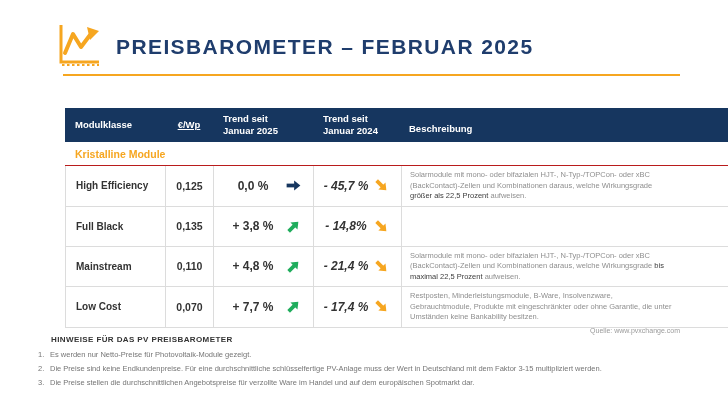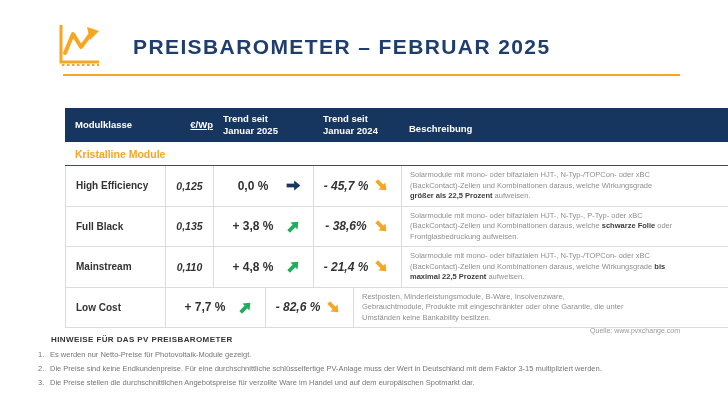--- a/index.html
+++ b/index.html
@@ -3,57 +3,57 @@
 <meta charset="utf-8">
 <style>
   html,body{margin:0;padding:0;background:#fff;}
   .page{
     position:relative;width:728px;height:410px;background:#ffffff;
     font-family:"Liberation Sans","DejaVu Sans",sans-serif;overflow:hidden;
   }
   *{box-sizing:border-box;}
 
   
-  .brand{position:absolute;left:57px;top:22px;display:flex;align-items:center;gap:32px;}
+  .brand{position:absolute;left:57px;top:22px;display:flex;align-items:center;gap:15px;}
   .logo{width:44px;height:46px;}
   .title{font-size:21px;font-weight:700;color:#1f3d6d;letter-spacing:1.4px;}
   .rule{position:absolute;left:63px;top:74px;width:617px;height:2px;background:#f6a620;}
 
   
   .table{position:absolute;left:65px;top:108px;width:727px;}
   .thead{display:flex;background:#16365f;color:#fff;height:34px;align-items:center;
          font-weight:700;font-size:9.5px;line-height:1.3;}
   .thead .hc{white-space:pre-line;}
   .col1{width:100px;}.col2{width:48px;}.col3{width:100px;}.col4{width:88px;}.col5{width:279px;}
   .thead .col1{padding-left:10px;}
-  .thead .col2{text-align:right;text-decoration:underline;}
+  .thead .col2{text-align:center;text-decoration:underline;}
   .thead .col3,.thead .col4{padding-left:10px;}
   .thead .col5{padding-left:8px;margin-top:9px;}
 
   .section{display:flex;align-items:center;height:24px;padding-left:10px;
            color:#f6a620;font-weight:700;font-size:10.5px;border-bottom:1px solid #b91c1c;}
 
   .tbody{border-left:1px solid #dcdcdc;border-right:1px solid #dcdcdc;}
   .trow{display:flex;border-bottom:1px solid #dcdcdc;min-height:40px;}
   .c{border-right:1px solid #dcdcdc;display:flex;align-items:center;}
   .c.col5{border-right:none;}
   .c.col1{padding-left:10px;font-weight:700;font-size:10px;color:#333;text-align:center;}
-  .c.col2{justify-content:center;font-weight:700;font-size:10.5px;color:#333;font-style:italic;}
+  .c.col2{justify-content:center;font-weight:700;font-size:10.5px;color:#333;}
   .c.col3{padding:0 12px 0 6px;}
   .c.col4{padding:0 12px 0 4px;font-style:italic;}
   .tv{flex:1;text-align:center;font-weight:700;font-size:12px;color:#333;}
   .arrow{width:15px;height:13px;display:flex;align-items:center;justify-content:center;}
   .arrow svg{display:block;}
   .arrow[data-dir="flat"]{color:#16365f;}
   .arrow[data-dir="up"]{color:#1fad5c;}
   .arrow[data-dir="up"] svg{transform:rotate(-45deg);}
   .arrow[data-dir="down"]{color:#f6a620;}
   .arrow[data-dir="down"] svg{transform:rotate(45deg);}
   .c.col5{display:block;padding:4px 8px;font-size:7.5px;line-height:1.4;color:#8f8f8f;}
-  .c.col5 .b{font-weight:700;color:#3c3c3c;margin-top:21px;}
+  .c.col5 .b{font-weight:400;color:#3c3c3c;margin-top:21px;}
 
   .quelle{position:absolute;top:327px;right:48px;font-size:7px;color:#9a9a9a;}
 
   
   .notes{position:absolute;left:38px;top:335px;}
   .notes-title{font-size:8px;font-weight:700;color:#333;letter-spacing:.4px;
                margin:0 0 6px 13px;}
   .note{display:flex;gap:4px;font-size:7.5px;color:#757575;margin-bottom:5px;}
   .note-num{min-width:8px;}
 </style>
@@ -120,29 +120,28 @@
         <div class="c col3">
           <span class="tv">+ 3,8 %</span>
           <span class="arrow" data-dir="up">
             <svg width="15" height="13" viewBox="0 0 24 20">
                 <rect x="1" y="7" width="13" height="6" fill="currentColor"></rect>
                 <polygon points="13,2 23,10 13,18" fill="currentColor"></polygon>
               </svg>
           </span>
         </div>
         <div class="c col4">
-          <span class="tv">- 38,6%</span>
-          <span class="arrow" data-dir="down">
-            <svg width="15" height="13" viewBox="0 0 24 20">
-                <rect x="1" y="7" width="13" height="6" fill="currentColor"></rect>
-                <polygon points="13,2 23,10 13,18" fill="currentColor"></polygon>
-              </svg>
-          </span>
-        </div>
-        <div class="c col5"><span>Solarmodule mit mono- oder bifazialen HJT-, N-Typ-, P-Typ- oder xBC (BackContact)-Zellen und Kombinationen daraus, welche </span><span class="b">schwarze Folie</span><span> oder Frontglasbedruckung aufweisen.</span></div>
+          <span class="tv">- 14,8%</span>
+          <span class="arrow" data-dir="down">
+            <svg width="15" height="13" viewBox="0 0 24 20">
+                <rect x="1" y="7" width="13" height="6" fill="currentColor"></rect>
+                <polygon points="13,2 23,10 13,18" fill="currentColor"></polygon>
+              </svg>
+          </span>
+        </div>
       </div>
 
       <div class="trow">
         <div class="c col1">Mainstream</div>
         <div class="c col2">0,110</div>
         <div class="c col3">
           <span class="tv">+ 4,8 %</span>
           <span class="arrow" data-dir="up">
             <svg width="15" height="13" viewBox="0 0 24 20">
                 <rect x="1" y="7" width="13" height="6" fill="currentColor"></rect>
@@ -157,31 +156,32 @@
                 <rect x="1" y="7" width="13" height="6" fill="currentColor"></rect>
                 <polygon points="13,2 23,10 13,18" fill="currentColor"></polygon>
               </svg>
           </span>
         </div>
         <div class="c col5"><span>Solarmodule mit mono- oder bifazialen HJT-, N-Typ-/TOPCon- oder xBC (BackContact)-Zellen und Kombinationen daraus, welche Wirkungsgrade </span><span class="b">bis maximal 22,5 Prozent</span><span> aufweisen.</span></div>
       </div>
 
       <div class="trow">
         <div class="c col1">Low Cost</div>
+        <div class="c col2">0,070</div>
         <div class="c col3">
           <span class="tv">+ 7,7 %</span>
           <span class="arrow" data-dir="up">
             <svg width="15" height="13" viewBox="0 0 24 20">
                 <rect x="1" y="7" width="13" height="6" fill="currentColor"></rect>
                 <polygon points="13,2 23,10 13,18" fill="currentColor"></polygon>
               </svg>
           </span>
         </div>
         <div class="c col4">
-          <span class="tv">- 82,6 %</span>
+          <span class="tv">- 17,4 %</span>
           <span class="arrow" data-dir="down">
             <svg width="15" height="13" viewBox="0 0 24 20">
                 <rect x="1" y="7" width="13" height="6" fill="currentColor"></rect>
                 <polygon points="13,2 23,10 13,18" fill="currentColor"></polygon>
               </svg>
           </span>
         </div>
         <div class="c col5"><span>Restposten, Minderleistungsmodule, B-Ware, Insolvenzware, Gebrauchtmodule, Produkte mit eingeschränkter oder ohne Garantie, die unter Umständen keine Bankability besitzen.</span></div>
       </div>
 

